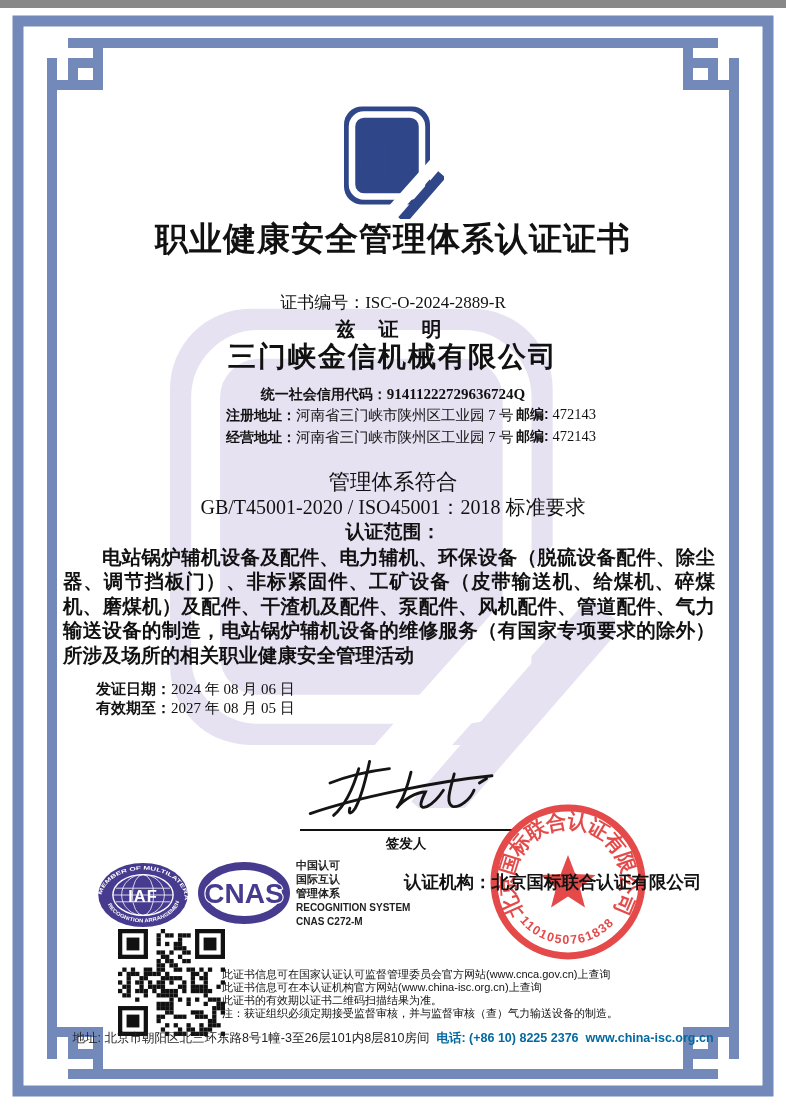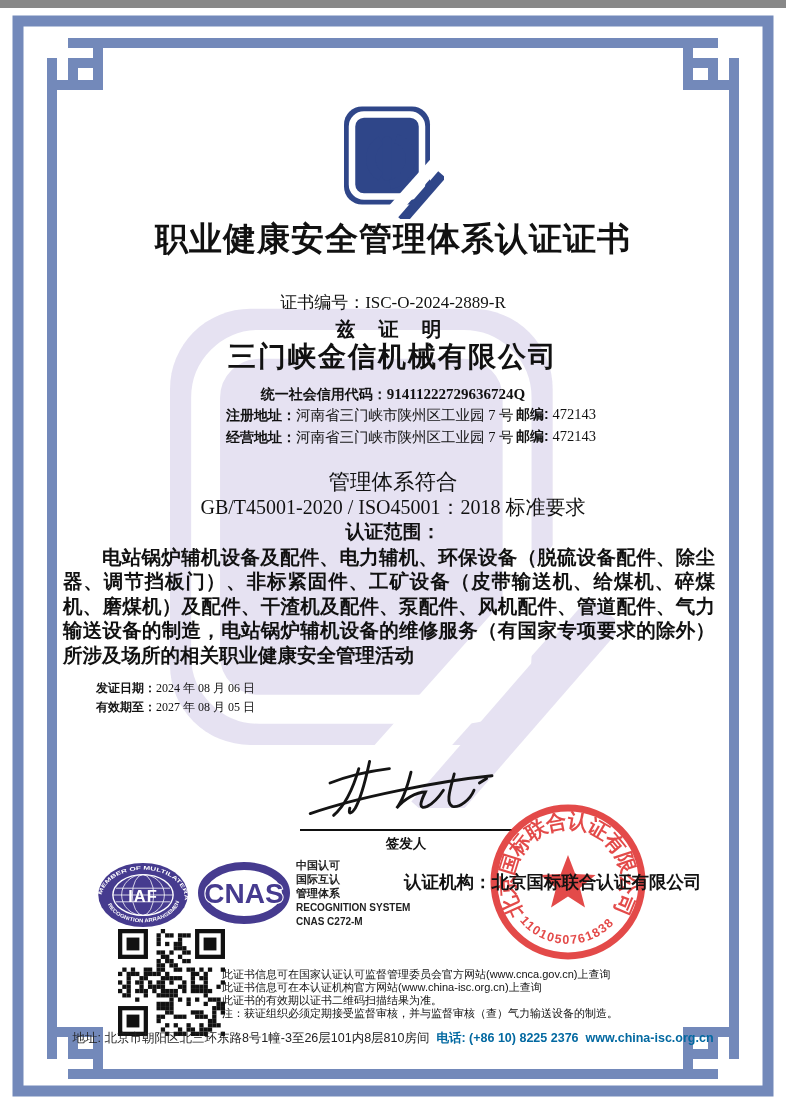--- a/index.html
+++ b/index.html
@@ -30,21 +30,21 @@
   .addr-row .val{font-size:14.5px;text-align:right;}
   .addr-row .zip{position:absolute;left:290px;top:0;}
   .addr1{top:398px;} .addr2{top:420px;}
 
   .sysheading{top:459px;font-size:21.5px;font-weight:normal;z-index:2;}
   .standard{top:486px;font-size:20px;z-index:2;}
   .scopeheading{top:511px;font-size:19px;font-weight:bold;z-index:2;}
   .scope{left:63px;top:537px;width:652px;font-size:19.5px;line-height:24.4px;font-weight:600;
          text-align:justify;text-indent:2em;z-index:2;}
 
-  .dateline{position:absolute;left:96px;font-size:12px;z-index:2;white-space:nowrap;}
+  .dateline{position:absolute;left:96px;font-size:15px;z-index:2;white-space:nowrap;}
   .dateline .lbl{font-weight:bold;font-family:"Liberation Sans","DejaVu Sans",sans-serif;}
   .date1{top:672px;} .date2{top:691px;}
 
   .signature{position:absolute;left:292px;top:748px;z-index:2;}
   .sigline{position:absolute;left:300px;top:821px;width:212px;height:2px;background:#111;z-index:2;}
   .signer{position:absolute;left:300px;top:827px;width:212px;text-align:center;font-size:13.5px;font-weight:bold;z-index:2;}
 
   .stamp{position:absolute;left:478px;top:784px;opacity:.88;z-index:4;}
   .issuer{position:absolute;left:404px;top:862px;font-size:17.5px;font-weight:bold;z-index:5;white-space:nowrap;}
 

